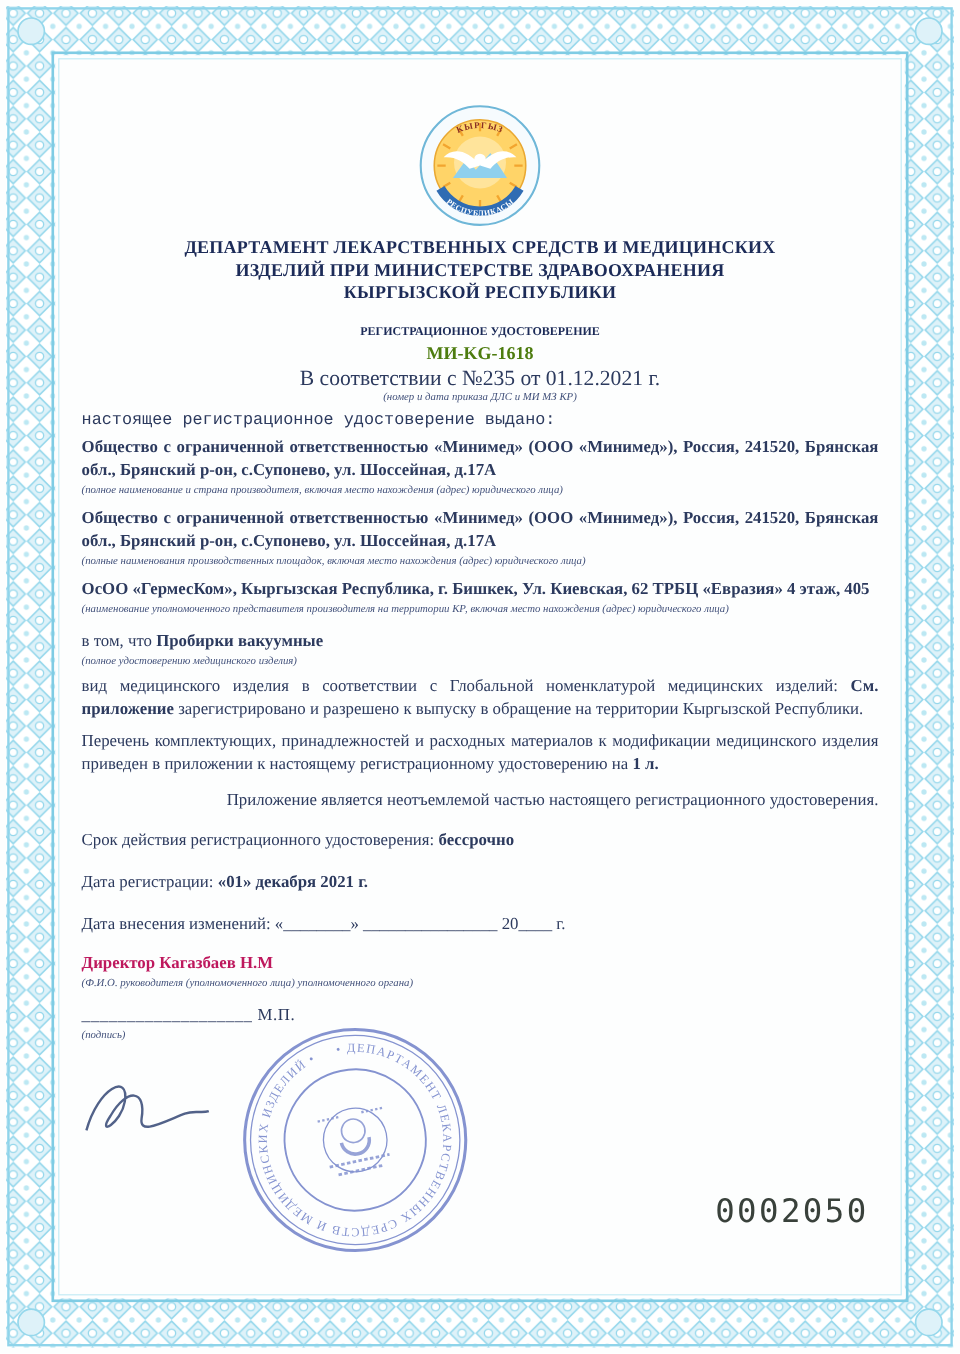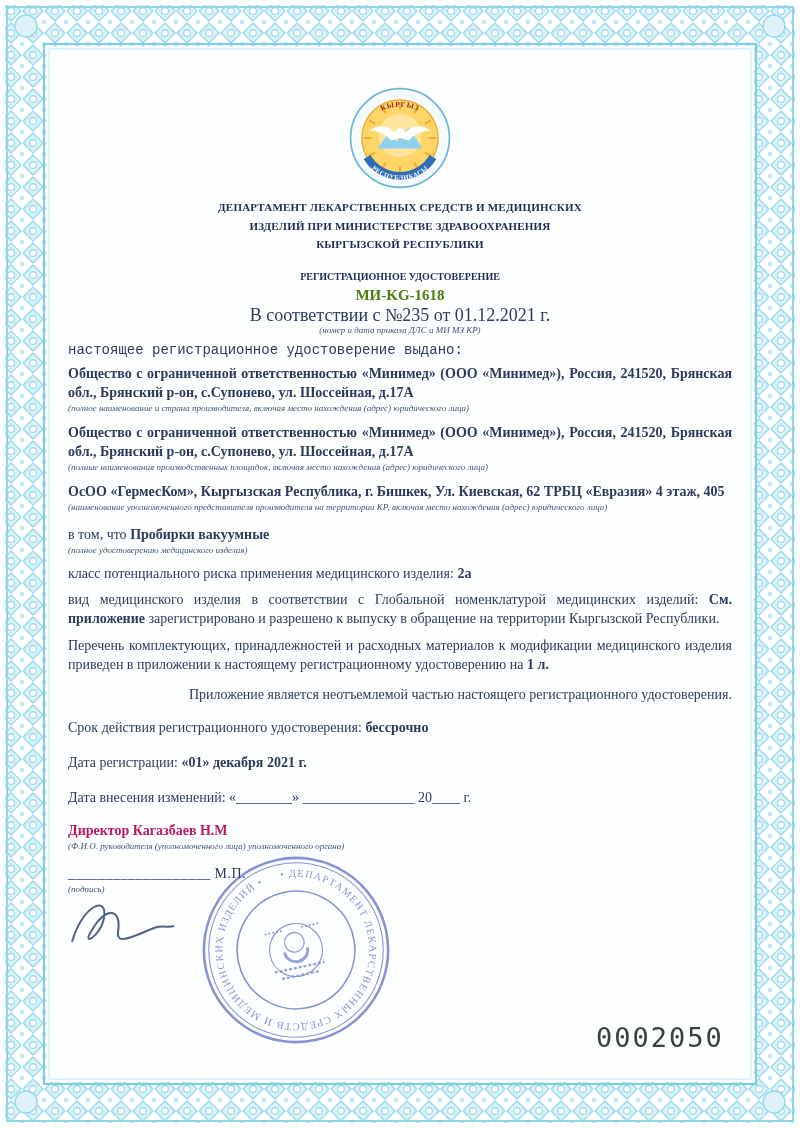--- a/index.html
+++ b/index.html
@@ -4,21 +4,21 @@
 <style>
   * { margin:0; padding:0; box-sizing:border-box; }
   html,body { width:800px; height:1128px; }
   body { background:#ffffff; font-family:"Liberation Serif", serif; }
   .page { position:relative; width:800px; height:1128px; background:#fdfefe; overflow:hidden; }
   .border-svg { position:absolute; left:0; top:0; width:800px; height:1128px; pointer-events:none; }
   .content { position:absolute; left:52px; top:50px; right:52px; bottom:46px; padding:0 16px; color:#2c3a5e; font-size:14px; }
   .emblem-wrap { width:104px; margin:36px auto 8px; }
   .emblem-svg { display:block; width:104px; height:104px; }
   .center { text-align:center; }
-  .dept-line { font-weight:bold; font-size:11px; line-height:18.5px; color:#1c2b58; letter-spacing:.2px; text-align:center; }
+  .dept-line { font-weight:bold; font-size:15px; line-height:18.5px; color:#1c2b58; letter-spacing:.2px; text-align:center; }
   .title { margin-top:13px; font-weight:bold; font-size:10px; line-height:19px; color:#1c2b58; text-align:center; }
   .cert-num { font-weight:bold; font-size:15px; line-height:19px; color:#4d7c0f; text-align:center; }
   .order-line { font-size:18px; line-height:17px; color:#2c3a5e; text-align:center; margin-top:2px; }
   .note { font-size:9px; font-style:italic; color:#41507a; line-height:11px; margin-top:1px; }
   .note.center { text-align:center; }
   .intro { margin-top:5px; line-height:18px;font-family:Liberation Mono, monospace; }
   .para { text-align:justify; line-height:19px; margin-top:5px; }
   .para.gap { margin-top:9px; }
   .b { font-weight:bold; }
   .line { margin-top:13px; line-height:18px; }
@@ -26,21 +26,21 @@
   .para3 { text-align:justify; line-height:19.5px; margin-top:7px; }
   .annex { margin-top:11px; line-height:18px;text-align:right; }
   .validity { margin-top:15px; line-height:18px; }
   .regdate { margin-top:17px; line-height:18px; }
   .amend { margin-top:17px; line-height:18px; }
   .director { margin-top:15px; font-weight:bold; line-height:18px; color:#be185d; }
   .sign-row { margin-top:13px; line-height:18px; letter-spacing:.5px; }
   .stamp-wrap { position:absolute; left:198px; top:852px; width:196px; height:196px; opacity:.62; transform:rotate(-12deg); pointer-events:none; }
   .stamp-svg { width:196px; height:196px; display:block; }
   .signature-wrap { position:absolute; left:62px; top:888px; width:140px; height:72px; pointer-events:none; }
-  .serial { position:absolute; left:596px; top:1022px; font-family:"DejaVu Sans Mono", monospace; font-size:27px; letter-spacing:2px; color:#39413b; }
+  .serial { position:absolute; left:596px; top:994px; font-family:"DejaVu Sans Mono", monospace; font-size:27px; letter-spacing:2px; color:#39413b; }
 </style>
 </head>
 <body>
 
 <div class="page">
 
   <svg class="border-svg" viewBox="0 0 800 1128">
     <defs>
       <pattern id="lace" width="22" height="22" patternUnits="userSpaceOnUse">
         <rect width="22" height="22" fill="#ffffff"></rect>
@@ -121,23 +121,20 @@
     <div class="note">(полные наименования производственных площадок, включая место нахождения (адрес) юридического лица)</div>
 
     <div class="para b gap">ОсОО «ГермесКом», Кыргызская Республика, г. Бишкек, Ул. Киевская, 62 ТРБЦ «Евразия» 4 этаж, 405</div>
     <div class="note">(наименование уполномоченного представителя производителя на территории КР, включая место нахождения (адрес) юридического лица)</div>
 
     <div class="line">
       <span>в том, что </span><span class="b">Пробирки вакуумные</span>
     </div>
     <div class="note">(полное удостоверению медицинского изделия)</div>
 
-    <div class="line sm-gap">
-      <span>класс потенциального риска применения медицинского изделия: </span><span class="b">2а</span>
-    </div>
 
     <div class="para3">
       <span>вид медицинского изделия в соответствии с Глобальной номенклатурой медицинских изделий: </span><span class="b">См. приложение</span><span> зарегистрировано и разрешено к выпуску в обращение на территории Кыргызской Республики.</span>
     </div>
 
     <div class="para3">
       <span>Перечень комплектующих, принадлежностей и расходных материалов к модификации медицинского изделия приведен в приложении к настоящему регистрационному удостоверению на </span><span class="b">1 л.</span>
     </div>
 
     <div class="annex">Приложение является неотъемлемой частью настоящего регистрационного удостоверения.</div>

